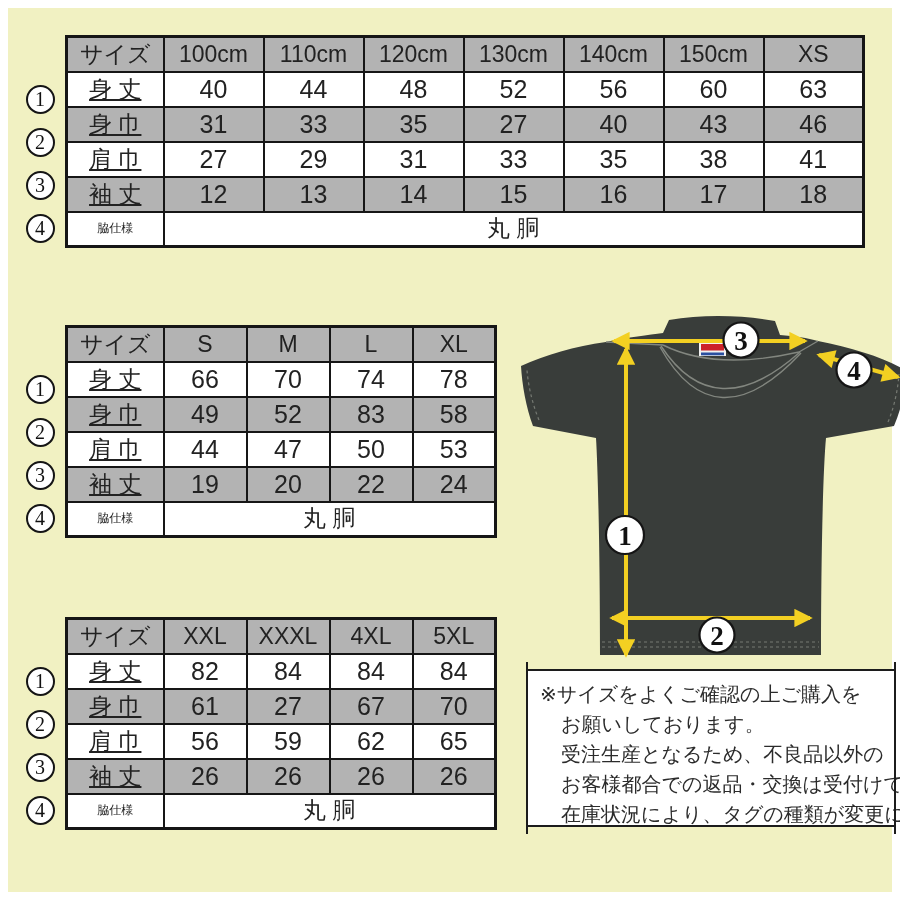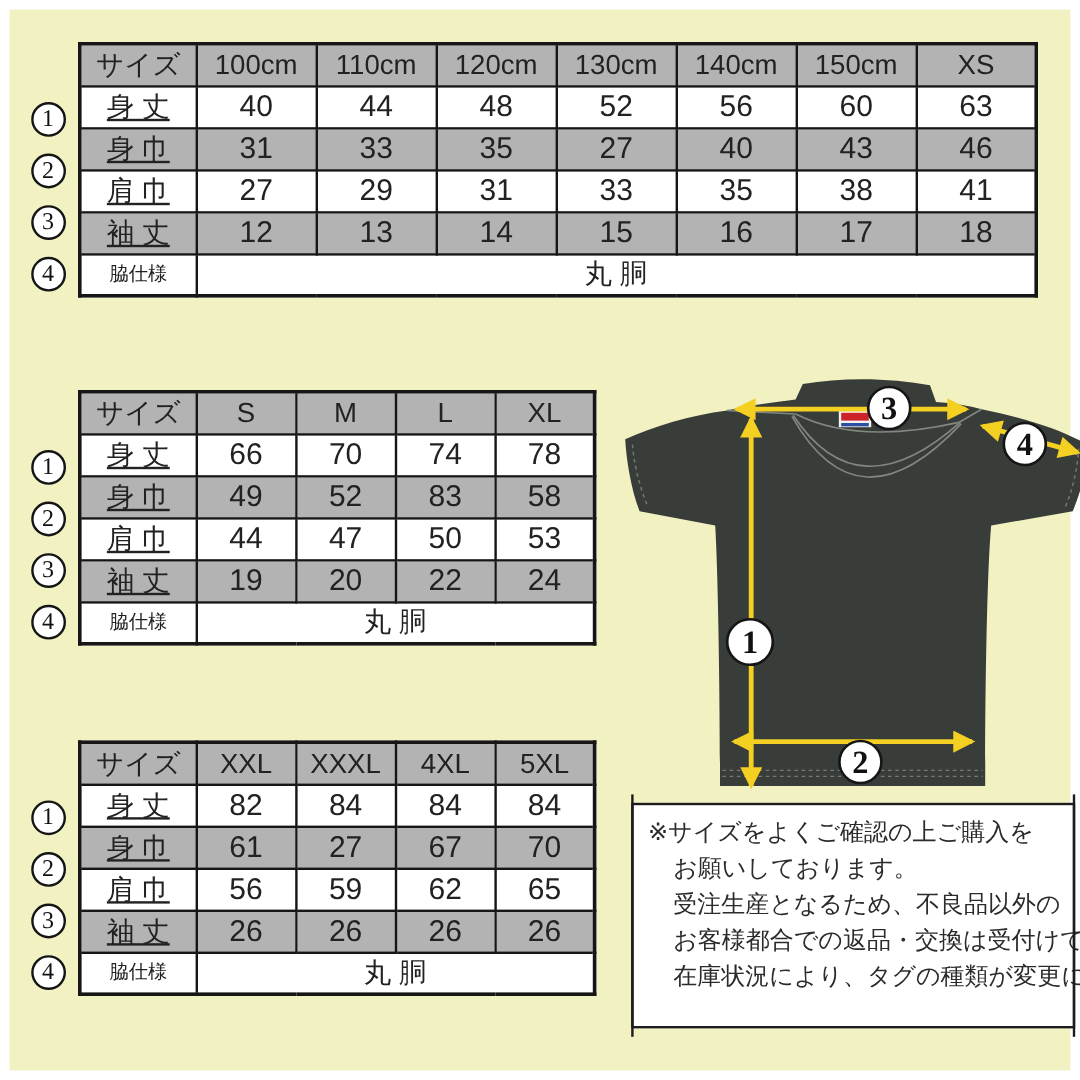--- a/index.html
+++ b/index.html
@@ -11,35 +11,35 @@
   
   table.t { position:absolute; border-collapse:collapse; background:#ffffff; table-layout:fixed; }
   table.t td { border:2px solid #161616; text-align:center; vertical-align:middle; color:#222; overflow:hidden; white-space:nowrap; }
   table.t { border:3px solid #161616; }
   table.t tr { height:35px; }
   tr.gray td { background:#b3b3b3; }
   tr.whit td { background:#ffffff; }
   td.hd { font-size:23px; }
   td.lb { font-size:23px;text-decoration:underline; }
   td.vl { font-size:25px; }
-  td.sp { font-size:16px; }
+  td.sp { font-size:12px; }
   td.sv { font-size:23px; }
 
   
   .markers { position:absolute; width:30px; display:flex; flex-direction:column; }
   .markers .slot { height:43px; display:flex; align-items:center; justify-content:center; }
   .cnum { width:29px; height:29px; border-radius:50%; background:#fff; border:2px solid #151515;
           font-family:"Liberation Serif","DejaVu Serif",serif; font-size:20px; line-height:24px;
           text-align:center; color:#111; }
 
   
   .diagram { position:absolute; left:505px; top:300px; width:395px; height:360px; }
 
   
-  .note { position:absolute; left:518px; top:661px; width:370px; height:188px;
+  .note { position:absolute; left:518px; top:661px; width:370px; height:158px;
           background:#ffffff; border:2px solid #1c1c1c; padding:8px 8px 0 12px; }
   .note::before, .note::after { content:""; position:absolute; width:2px; top:-9px; bottom:-9px; background:#1c1c1c; }
   .note::before { left:-2px; }
   .note::after { right:-2px; }
   .note .line { font-size:20px; line-height:30px; color:#2b2b2b; white-space:nowrap; }
   .note .line.ind { padding-left:21px; }
 </style>
 </head>
 <body>
 

